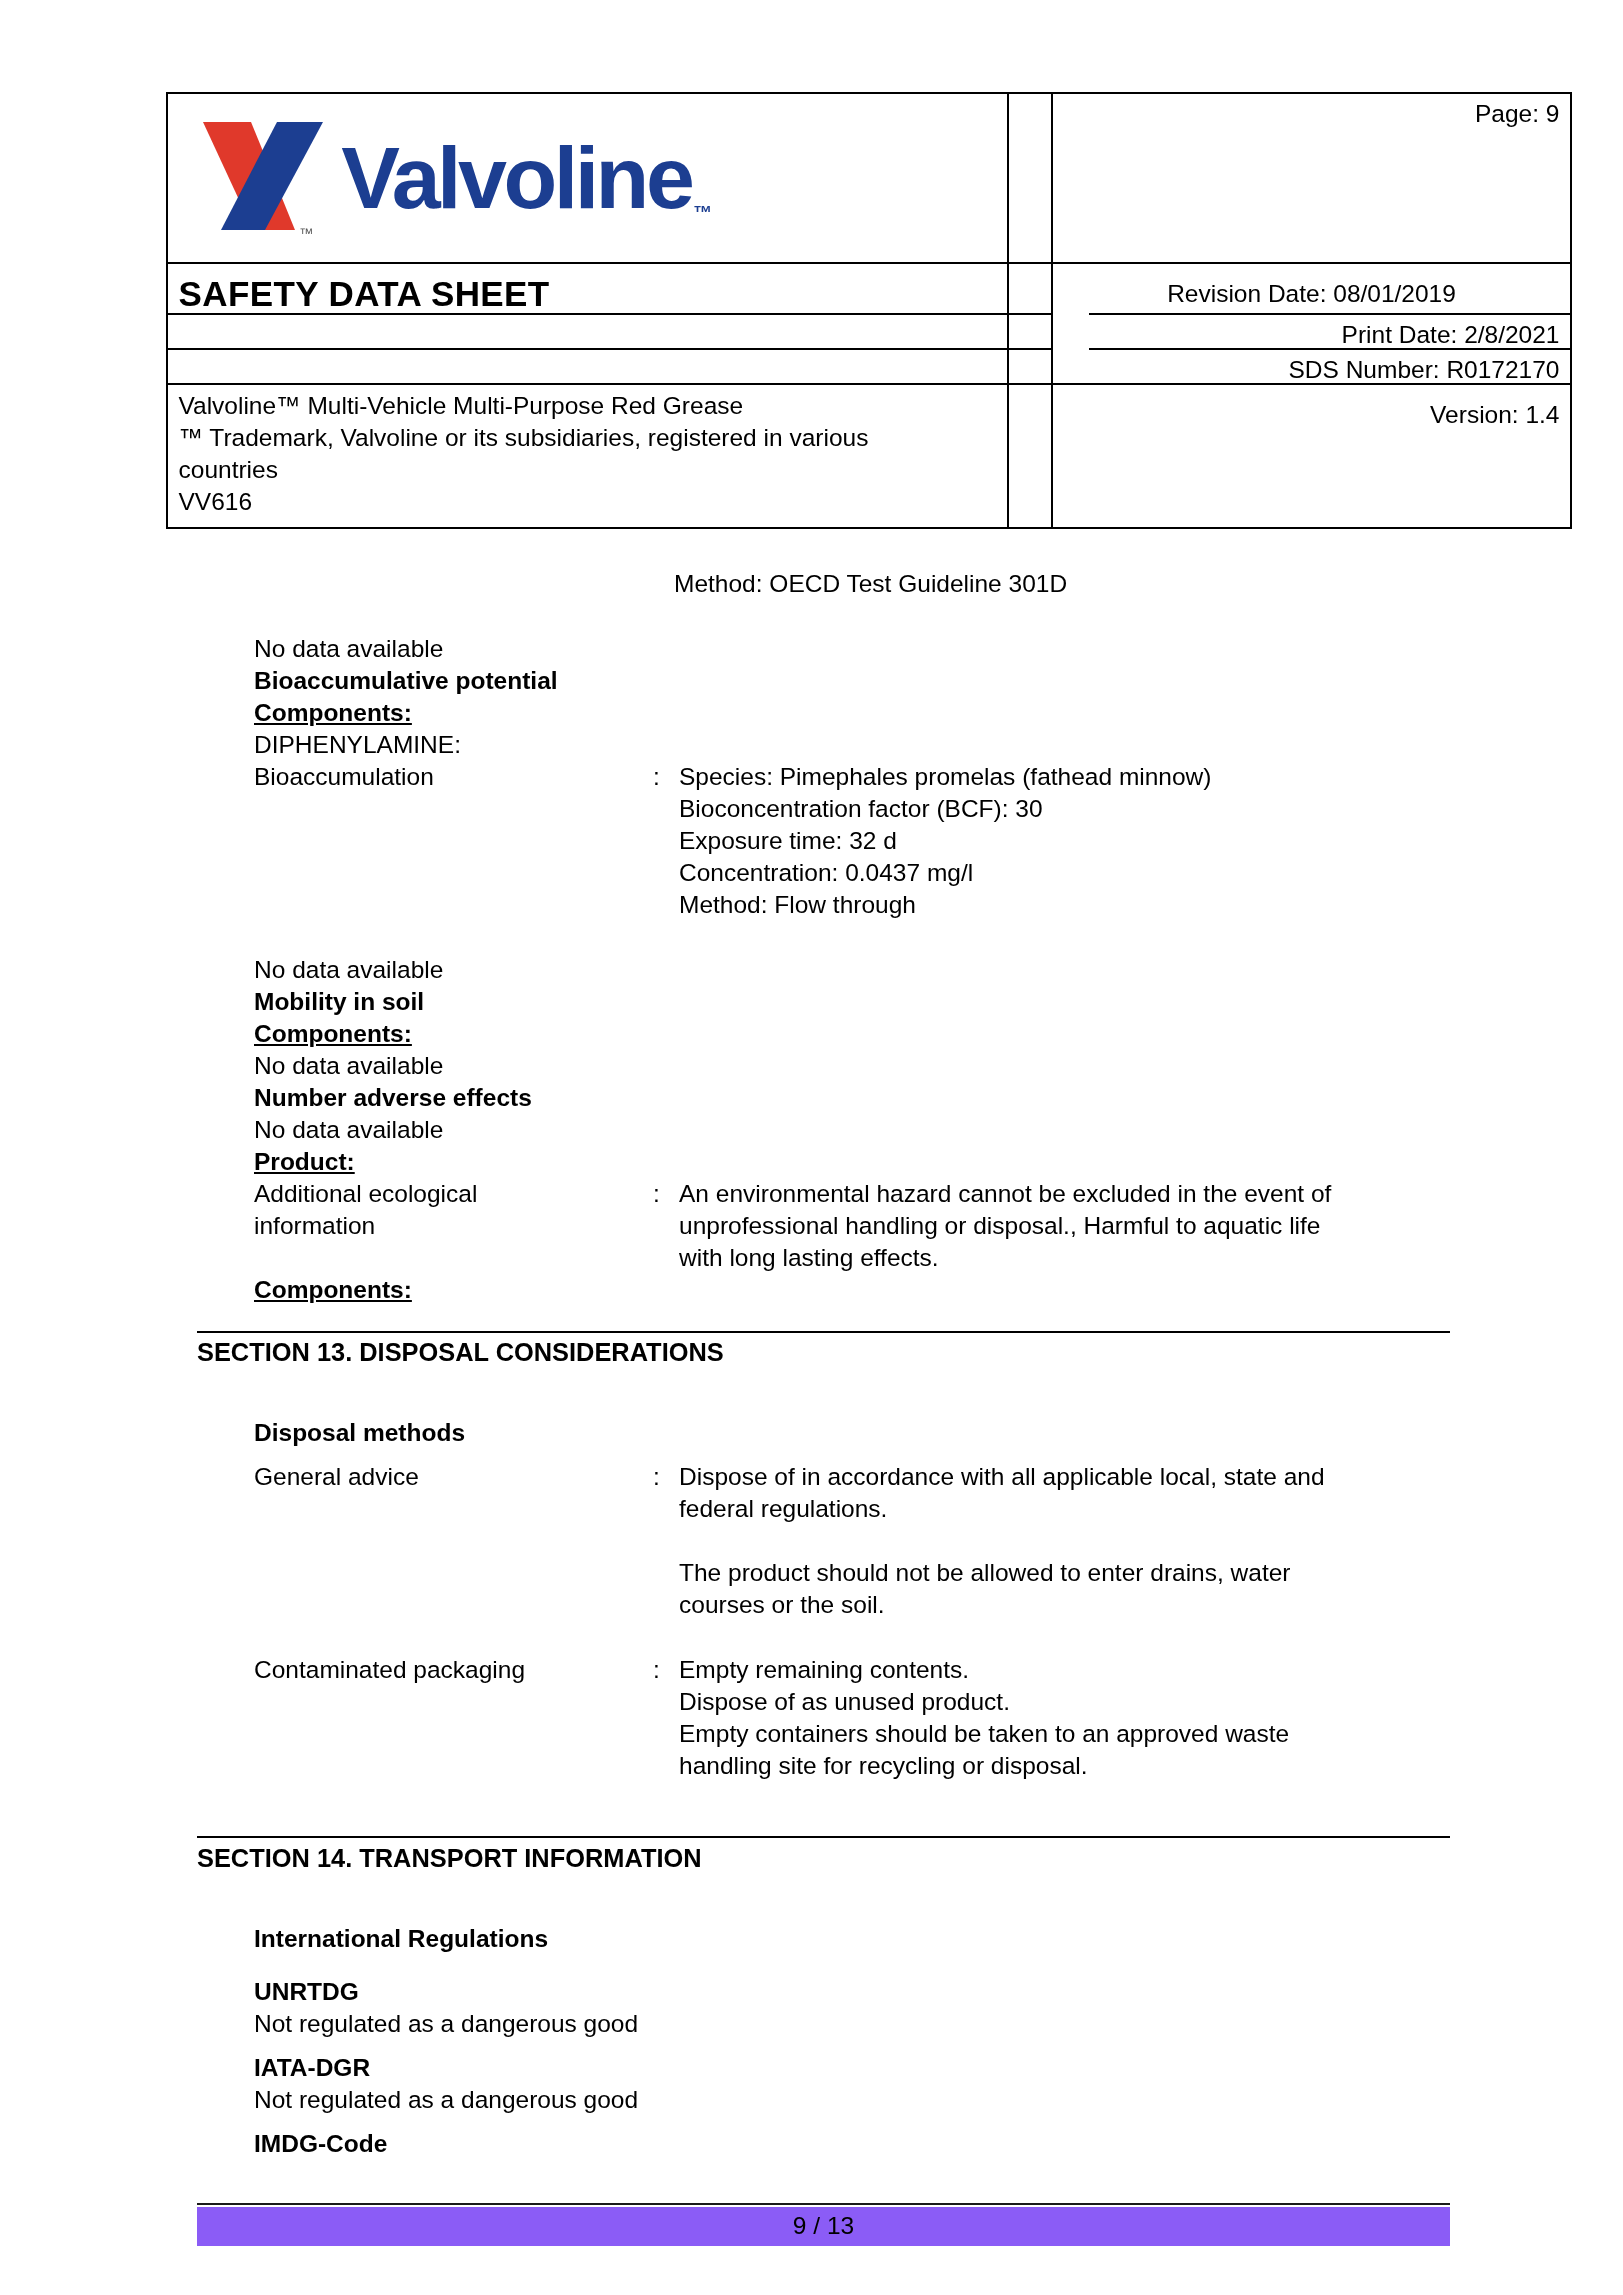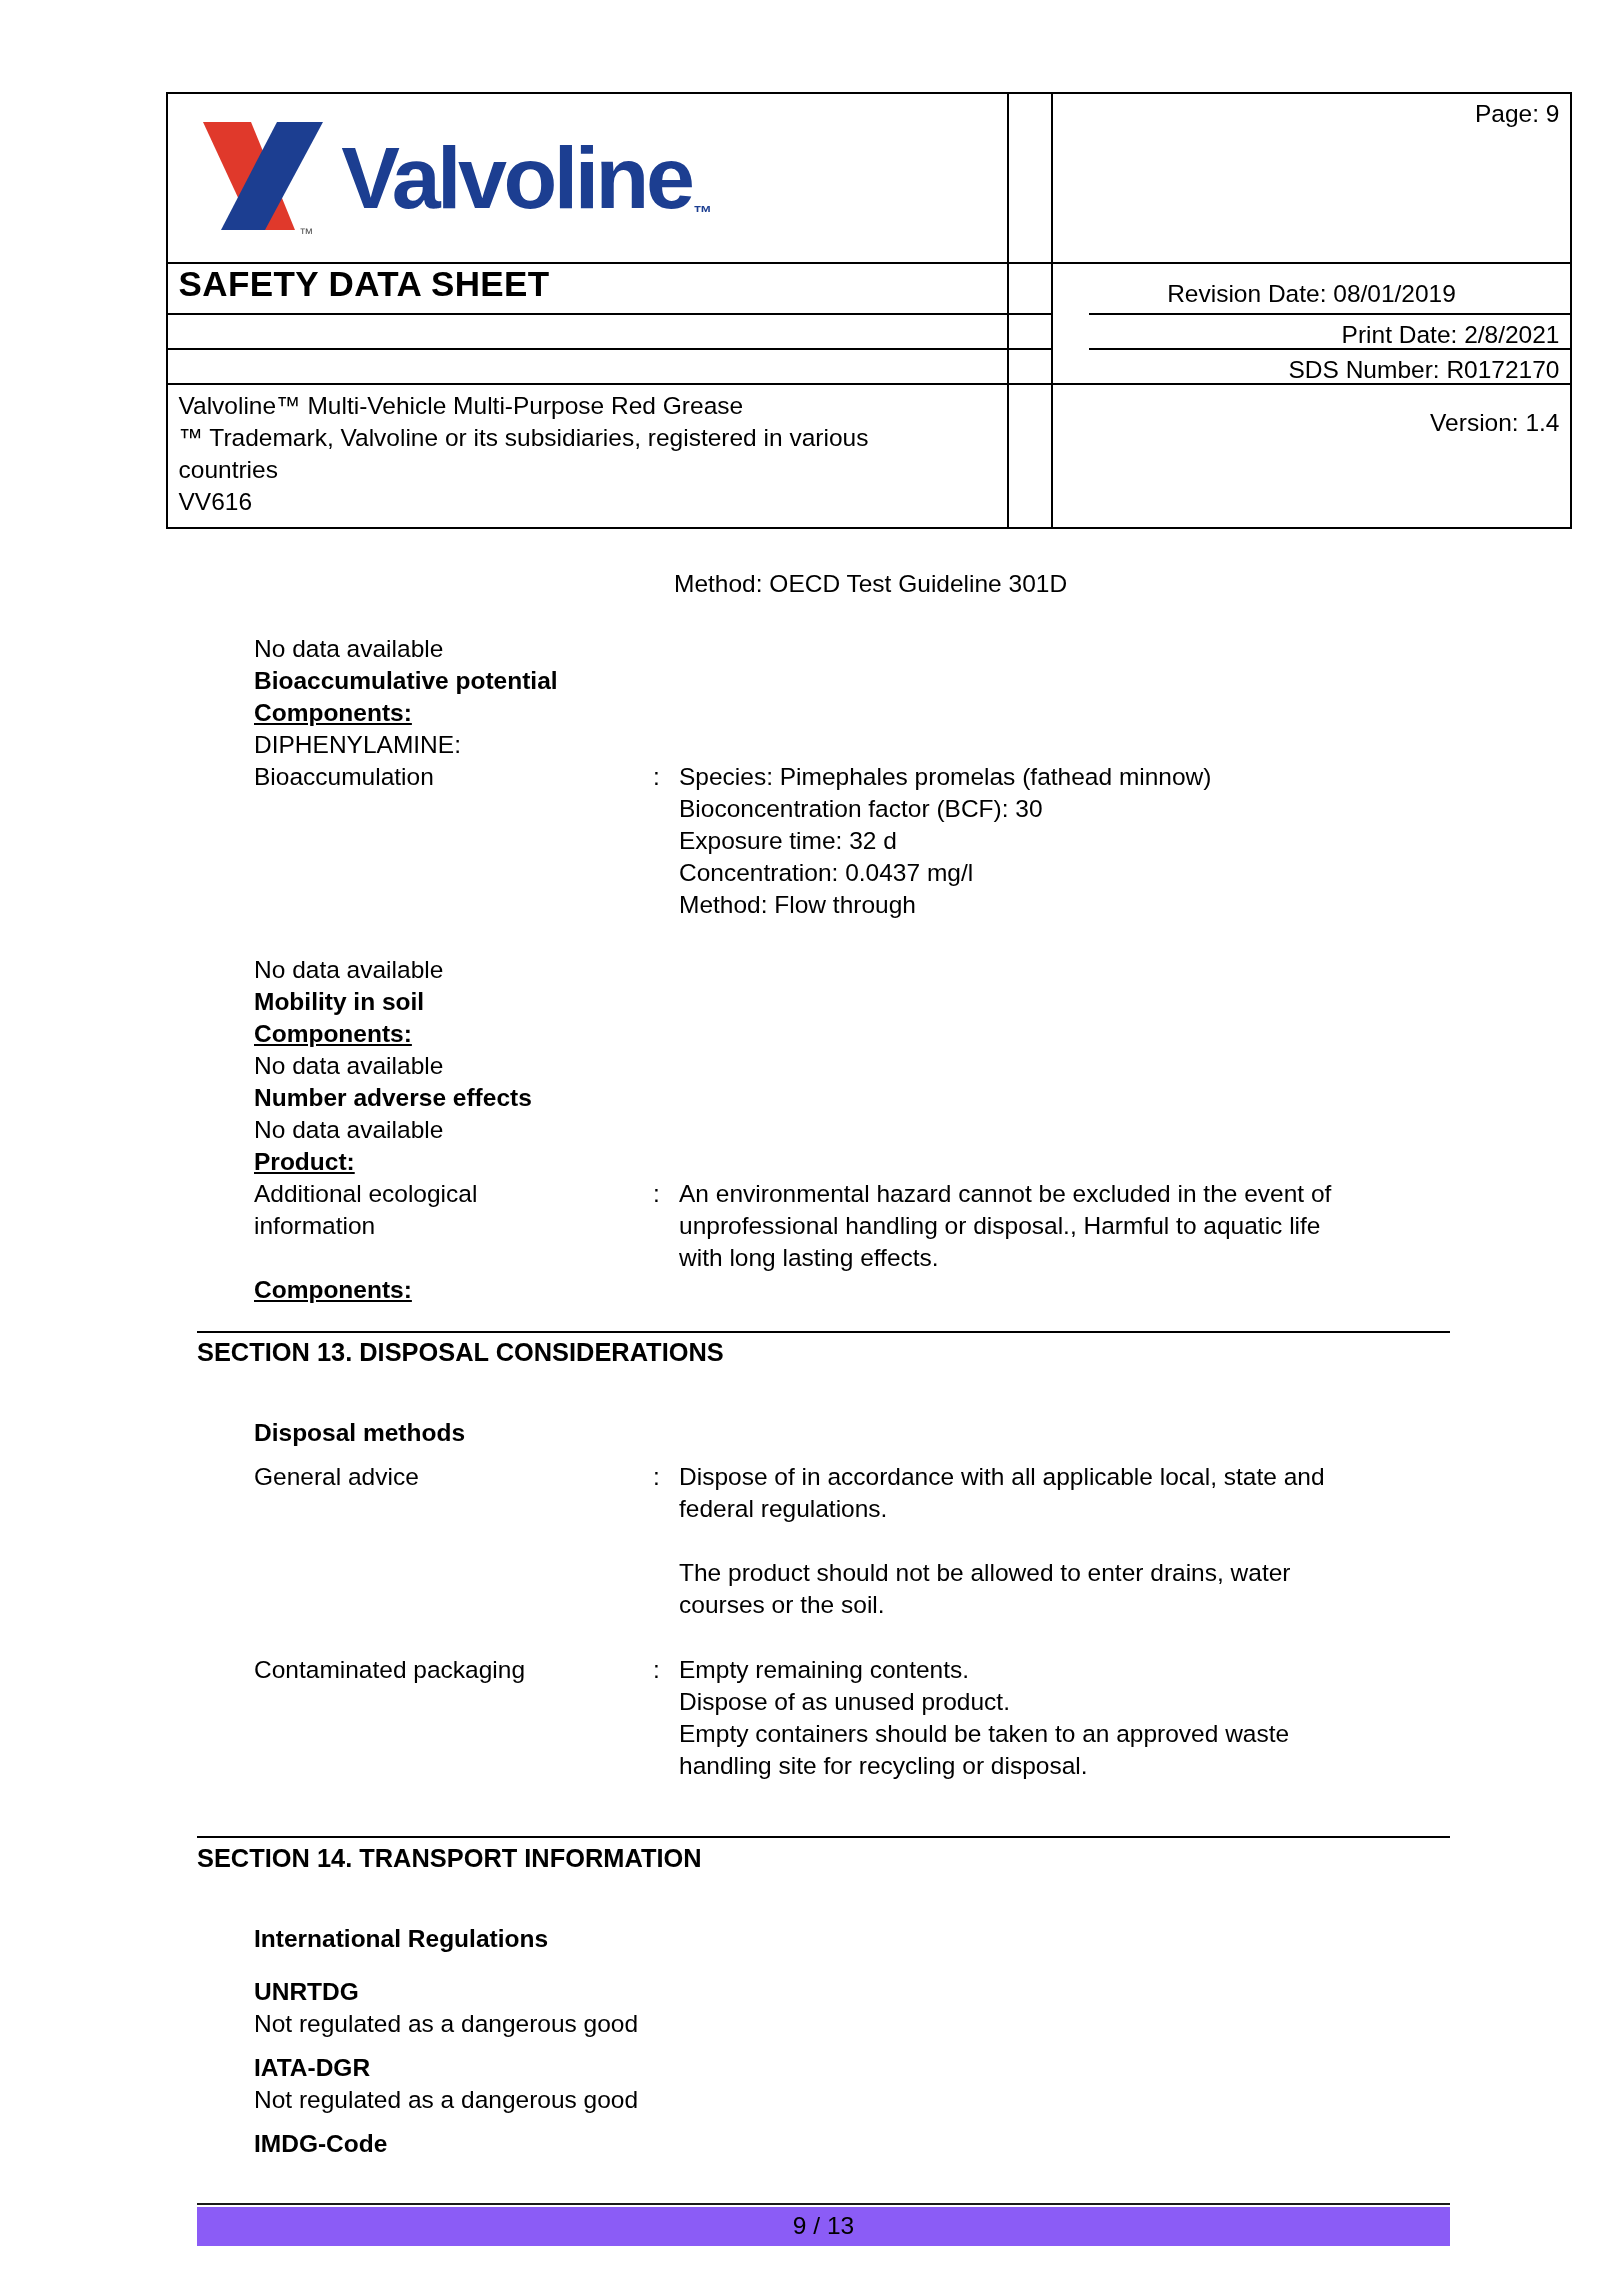--- a/index.html
+++ b/index.html
@@ -26,26 +26,26 @@
 
   .logo-cell { height:168px; display:flex; align-items:center; padding-left:24.5px; }
   .vmark { width:140px; height:130px; flex:0 0 auto; }
   .logo-word {
     font-size:88px; line-height:88px; font-weight:bold;
     color:#1c3e91; letter-spacing:-3.5px; margin-left:8.8px;
     display:flex; align-items:flex-end;
   }
   .logo-tm { font-size:19px; line-height:19px; letter-spacing:0; margin-left:1.8px; }
 
-  .sds-title-cell { height:51px; display:flex; align-items:flex-start; }
+  .sds-title-cell { height:51px; display:flex; align-items:flex-end; }
   .sds-title { font-size:35px; font-weight:bold; letter-spacing:0.4px; }
   .rev-cell { display:flex; align-items:flex-end; justify-content:center; }
   .small-row-cell { height:35px; display:flex; align-items:flex-start; justify-content:flex-end;margin-left:36px; }
   .prod-cell { padding:5.3px 10.5px 8.8px 10.5px; white-space:pre-line; }
-  .ver-cell { padding-top:22px; }
+  .ver-cell { padding-top:14px; }
 
   
   .content { position:absolute; top:568px; left:166px; width:1288px; }
   .line { margin-left:88px; white-space:pre-line; }
   .b { font-weight:bold; }
   .u { text-decoration:underline; }
   .method-line { margin-left:508px; }
 
   .kv { display:grid; grid-template-columns:399px 26px 1fr; margin-left:88px; }
   .kv .lbl { white-space:pre-line; }

